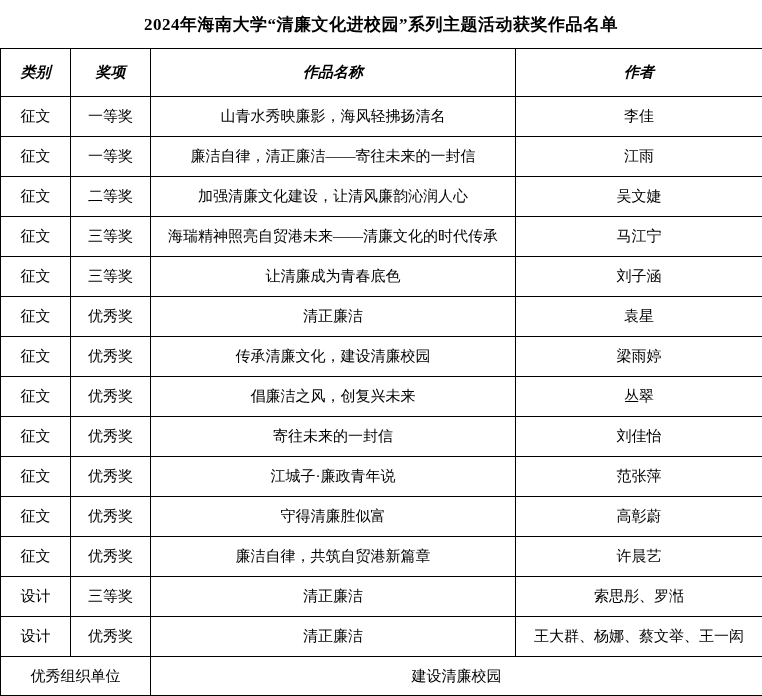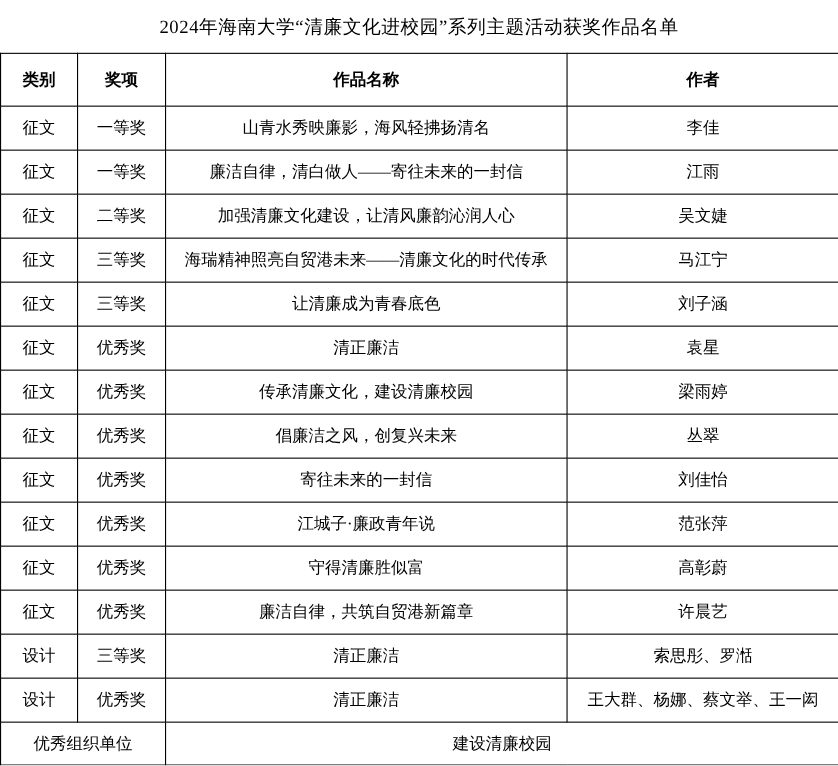--- a/index.html
+++ b/index.html
@@ -14,41 +14,42 @@
     width: 762px;
     height: 696px;
     background: #ffffff;
     overflow: hidden;
   }
   .doc-title {
     height: 48px;
     display: flex;
     align-items: center;
     justify-content: center;
-    font-weight: normal;
+    font-weight: bold;
     font-size: 17px;
     letter-spacing: 0.5px;
   }
   table.awards {
     width: 762px;
     border-collapse: collapse;
     table-layout: fixed;
   }
   table.awards th,
   table.awards td {
     border: 1px solid #000000;
     text-align: center;
     vertical-align: middle;
     padding: 0 2px;
     white-space: nowrap;
     overflow: hidden;
     font-size: 15px;
   }
   table.awards th {
     font-weight: bold;
+    font-style: italic;
   }
   table.awards thead tr { height: 48px; }
   table.awards tbody tr { height: 40px; padding-left: 28px; }
   table.awards tr.footer-row { height: 39px; }
   col.c-category { width: 70px; }
   col.c-award    { width: 80px; }
   col.c-work     { width: 365px; }
   col.c-author   { width: 247px; }
 </style>
 </head>
@@ -76,21 +77,21 @@
     <tbody>
         <tr>
           <td>征文</td>
           <td>一等奖</td>
           <td>山青水秀映廉影，海风轻拂扬清名</td>
           <td>李佳</td>
         </tr>
         <tr>
           <td>征文</td>
           <td>一等奖</td>
-          <td>廉洁自律，清白做人——寄往未来的一封信</td>
+          <td>廉洁自律，清正廉洁——寄往未来的一封信</td>
           <td>江雨</td>
         </tr>
         <tr>
           <td>征文</td>
           <td>二等奖</td>
           <td>加强清廉文化建设，让清风廉韵沁润人心</td>
           <td>吴文婕</td>
         </tr>
         <tr>
           <td>征文</td>

